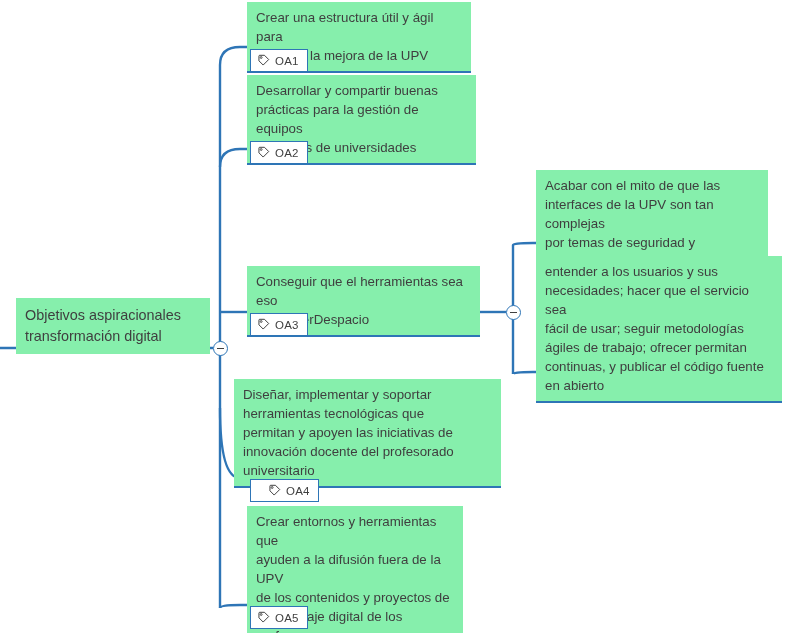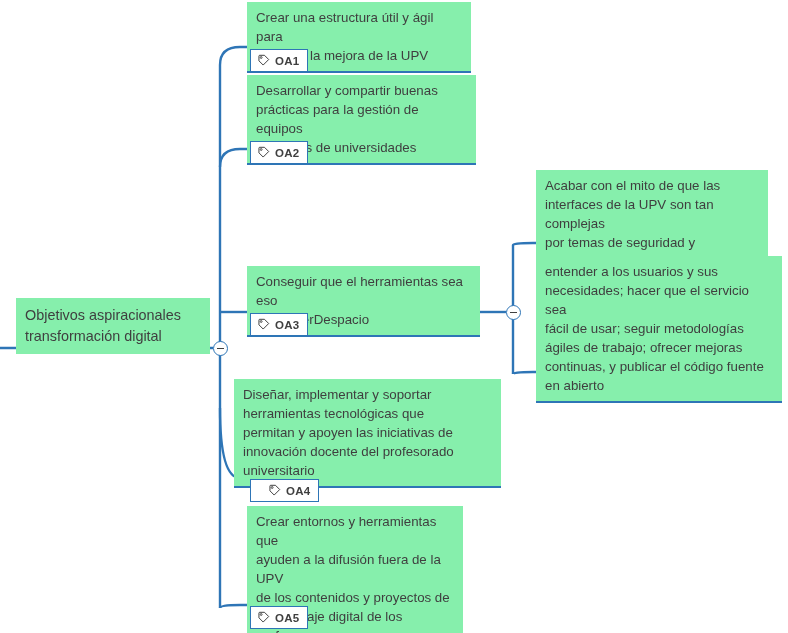--- a/index.html
+++ b/index.html
@@ -54,21 +54,20 @@
     border: 1px solid #2e75b6;
     display: flex;
     align-items: center;
     gap: 5px;
     padding: 0 8px 0 6px;
   }
   .tag-chip .tag-label {
     font-size: 11.5px;
     color: #3f3f3f;
     letter-spacing: .2px;
-    font-weight: bold;
   }
   .tag-icon svg { display: block; }
 
   
   .collapse-btn {
     position: absolute;
     width: 15px;
     height: 15px;
     box-sizing: border-box;
     border-radius: 50%;
@@ -196,17 +195,17 @@
   </div>
 
   <div class="node" style="left:536px; top:170px; width:232px;">Acabar con el mito de que las
 interfaces de la UPV son tan complejas
 por temas de seguridad y protección
 de datos.</div>
 
   <div class="node" style="left:536px; top:256px; width:246px;">entender a los usuarios y sus
 necesidades; hacer que el servicio sea
 fácil de usar; seguir metodologías
-ágiles de trabajo; ofrecer mejoras
+ágiles de trabajo; ofrecer permitan
 continuas, y publicar el código fuente
 en abierto</div>
 
 </div>
 
 </body></html>

